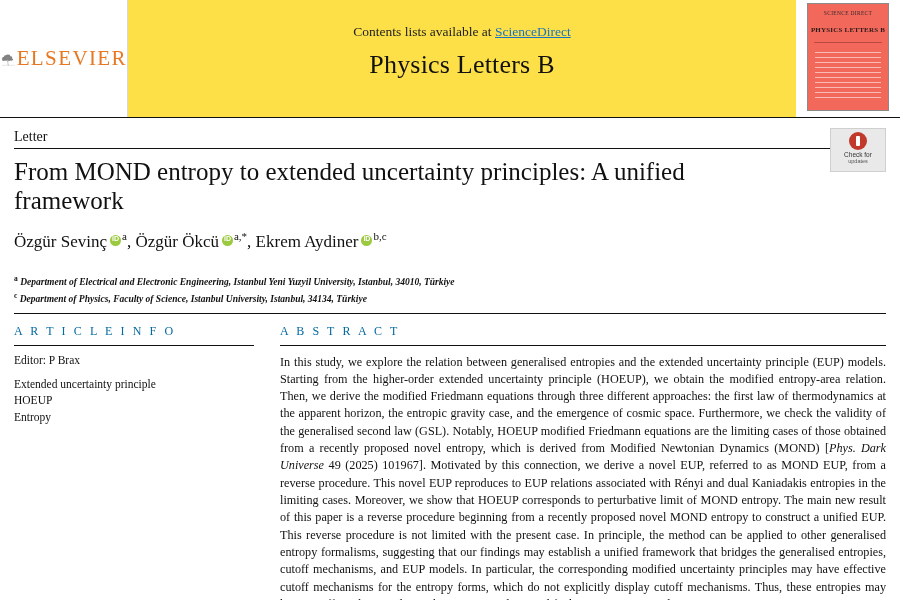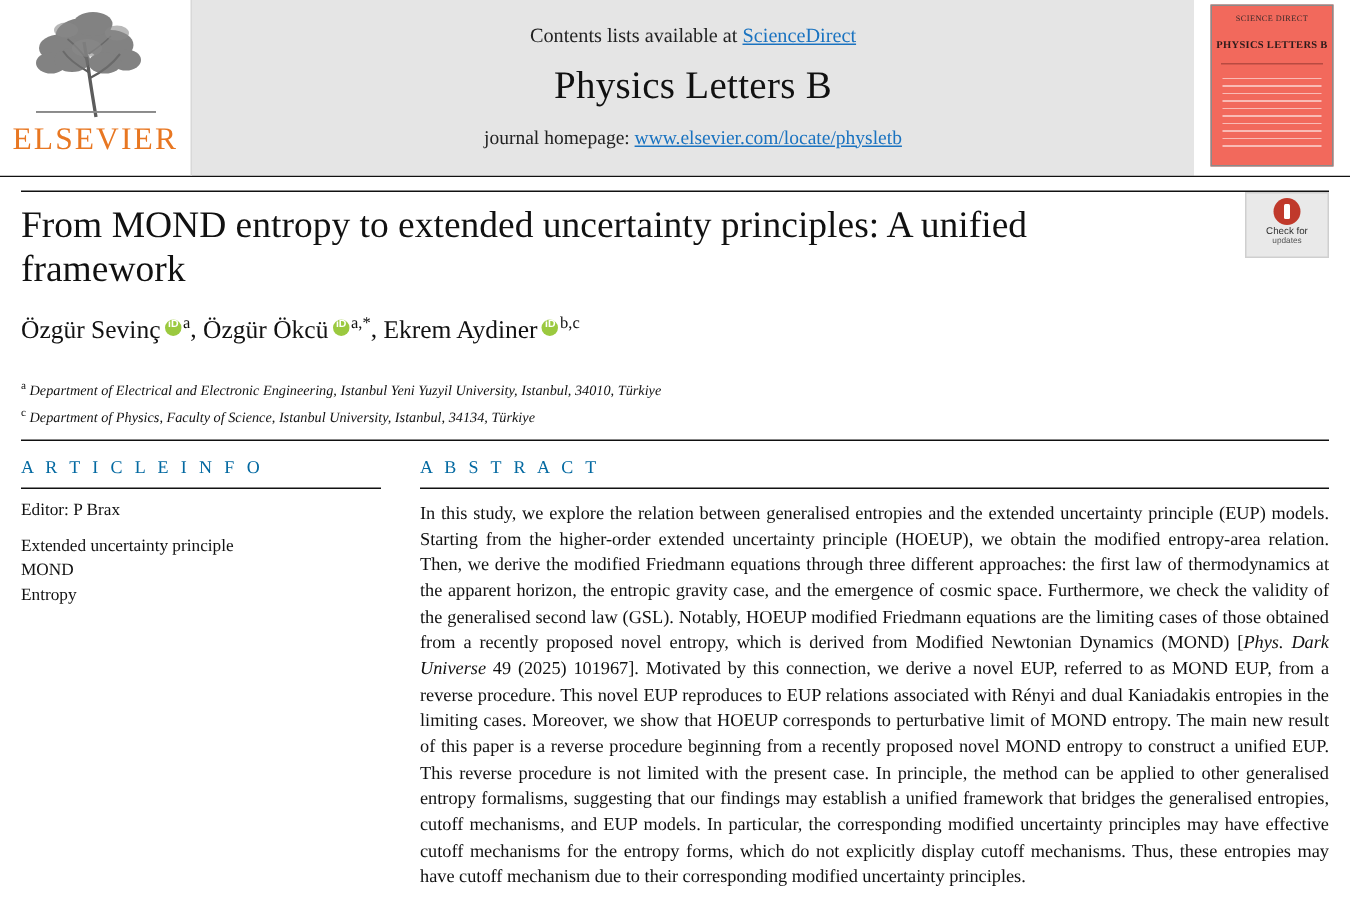--- a/index.html
+++ b/index.html
@@ -21,21 +21,21 @@
     display: flex;
     height: 118px;
     border-bottom: 1px solid #111;
     box-sizing: border-box;
   }
   .elsevier-block {
     width: 128px;
     flex: 0 0 128px;
     border-right: 1px solid #d8d8d8;
     display: flex;
-    flex-direction: column;
+    flex-direction: row;
     align-items: center;
     justify-content: flex-start;
     background: #fff;
     box-sizing: border-box;
     padding-top: 2px;
   }
   .elsevier-tree {
     width: 104px;
     height: 82px;
     display: block;
@@ -44,21 +44,21 @@
     font-family: "Liberation Serif", serif;
     font-size: 21px;
     letter-spacing: 1.4px;
     color: #e87722;
     font-weight: 400;
     line-height: 1;
     margin-top: -2px;
   }
   .journal-center {
     flex: 1 1 auto;
-    background: #e5e5e5;
+    background: #fde047;
     display: flex;
     flex-direction: column;
     align-items: center;
     justify-content: center;
     box-sizing: border-box;
     padding: 4px 0 6px 0;
     position: relative;
   }
   .contents-line {
     font-size: 13.5px;
@@ -196,20 +196,21 @@
   .sup {
     font-size: 11px;
     vertical-align: super;
   }
   .affils {
     font-size: 9.5px;
     font-style: italic;
     color: #111;
     line-height: 1.55;
     margin-top: 18px;
+    font-weight: bold;
   }
   .affils .amark {
     font-style: normal;
     font-size: 7.5px;
     vertical-align: super;
   }
 
   
   .crossmark {
     position: absolute;
@@ -339,43 +340,41 @@
       <rect x="12" y="72" width="80" height="1.3" fill="#8a8a8a"></rect>
     </svg>
     <div class="elsevier-word">ELSEVIER</div>
   </div>
 
   <div class="journal-center">
     <div class="contents-line">
       <span>Contents lists available at </span><a class="sd-link" href="#">ScienceDirect</a>
     </div>
     <div class="journal-title">Physics Letters B</div>
-    <div class="homepage-line">
-      <span>journal homepage: </span><a class="hp-link" href="#">www.elsevier.com/locate/physletb</a>
-    </div>
   </div>
 
   <div class="cover-block">
     <div class="cover">
       <div class="cover-top">SCIENCE DIRECT</div>
       <div class="cover-title">PHYSICS LETTERS B</div>
       <div class="cover-band"></div>
       <div class="cover-lines"></div>
     </div>
   </div>
 </div>
 
 <div class="article">
 
   <div class="crossmark">
     <div class="cm-circle"></div>
     <div class="cm-t1">Check for</div>
     <div class="cm-t2">updates</div>
   </div>
 
+  <div class="doctype">Letter</div>
   <div class="rule-thin"></div>
 
   <h1 class="title">From MOND entropy to extended uncertainty principles: A unified framework</h1>
 
   <div class="authors">
     <span>
       <span>Özgür Sevinç</span><span class="orcid"></span><span class="sup">a</span></span><span>, </span><span><span>Özgür Ökcü</span><span class="orcid"></span><span class="sup">a,*</span></span><span>, </span><span><span>Ekrem Aydiner</span><span class="orcid"></span><span class="sup">b,c</span></span>
   </div>
 
   <div class="affils">
@@ -386,21 +385,21 @@
   <div class="rule-strong"></div>
 </div>
 
 <div class="body-cols">
 
   <div class="col-info">
     <div class="sec-head">A R T I C L E   I N F O</div>
     <div class="sec-rule"></div>
     <div class="info-line">Editor: P Brax</div>
     <div class="kw">Extended uncertainty principle</div>
-    <div class="kw">MOND</div>
+    <div class="kw">HOEUP</div>
     <div class="kw">Entropy</div>
   </div>
 
   <div class="col-abstract">
     <div class="sec-head">A B S T R A C T</div>
     <div class="sec-rule"></div>
     <div class="abstract-text"><span>In this study, we explore the relation between generalised entropies and the extended uncertainty principle (EUP) models. Starting from the higher-order extended uncertainty principle (HOEUP), we obtain the modified entropy-area relation. Then, we derive the modified Friedmann equations through three different approaches: the first law of thermodynamics at the apparent horizon, the entropic gravity case, and the emergence of cosmic space. Furthermore, we check the validity of the generalised second law (GSL). Notably, HOEUP modified Friedmann equations are the limiting cases of those obtained from a recently proposed novel entropy, which is derived from Modified Newtonian Dynamics (MOND) [</span><i>Phys. Dark Universe</i><span> 49 (2025) 101967]. Motivated by this connection, we derive a novel EUP, referred to as MOND EUP, from a reverse procedure. This novel EUP reproduces to EUP relations associated with Rényi and dual Kaniadakis entropies in the limiting cases. Moreover, we show that HOEUP corresponds to perturbative limit of MOND entropy. The main new result of this paper is a reverse procedure beginning from a recently proposed novel MOND entropy to construct a unified EUP. This reverse procedure is not limited with the present case. In principle, the method can be applied to other generalised entropy formalisms, suggesting that our findings may establish a unified framework that bridges the generalised entropies, cutoff mechanisms, and EUP models. In particular, the corresponding modified uncertainty principles may have effective cutoff mechanisms for the entropy forms, which do not explicitly display cutoff mechanisms. Thus, these entropies may have cutoff mechanism due to their corresponding modified uncertainty principles.</span></div>
   </div>
 </div>
 

